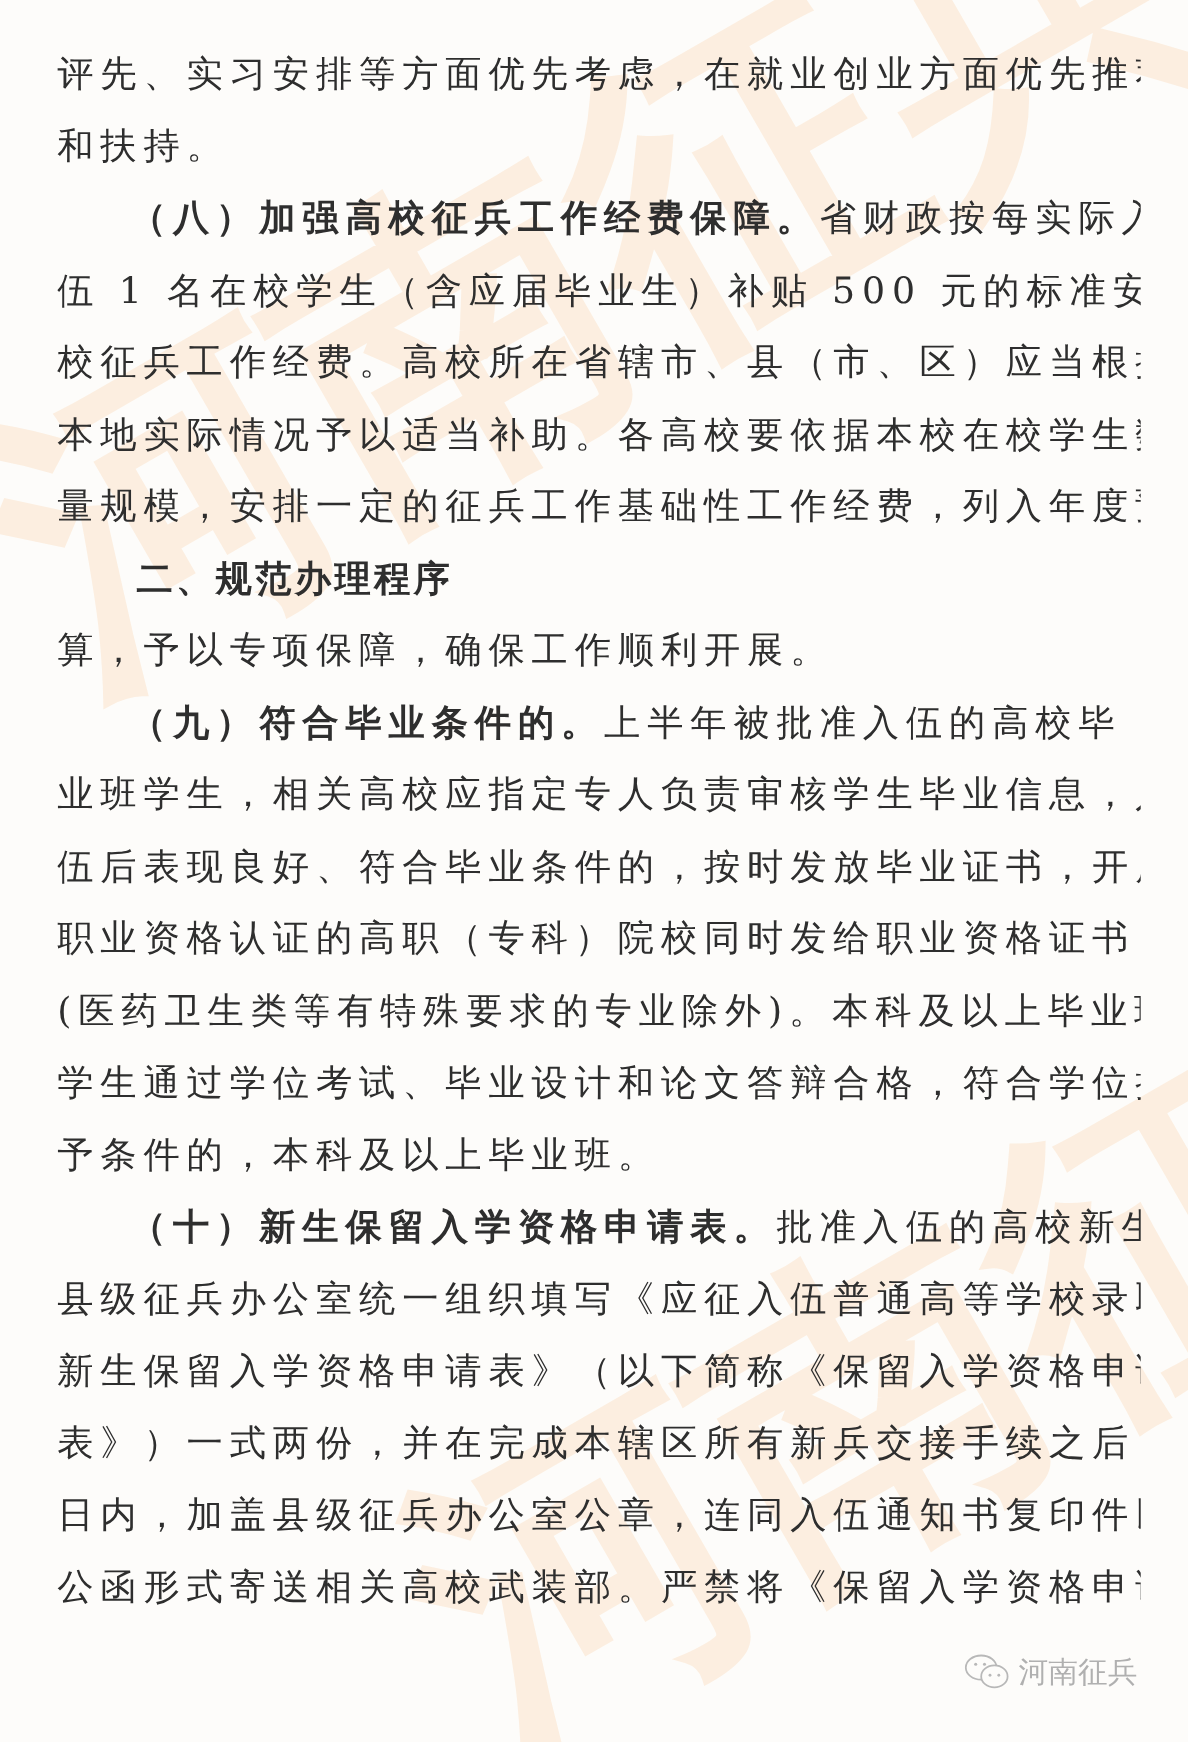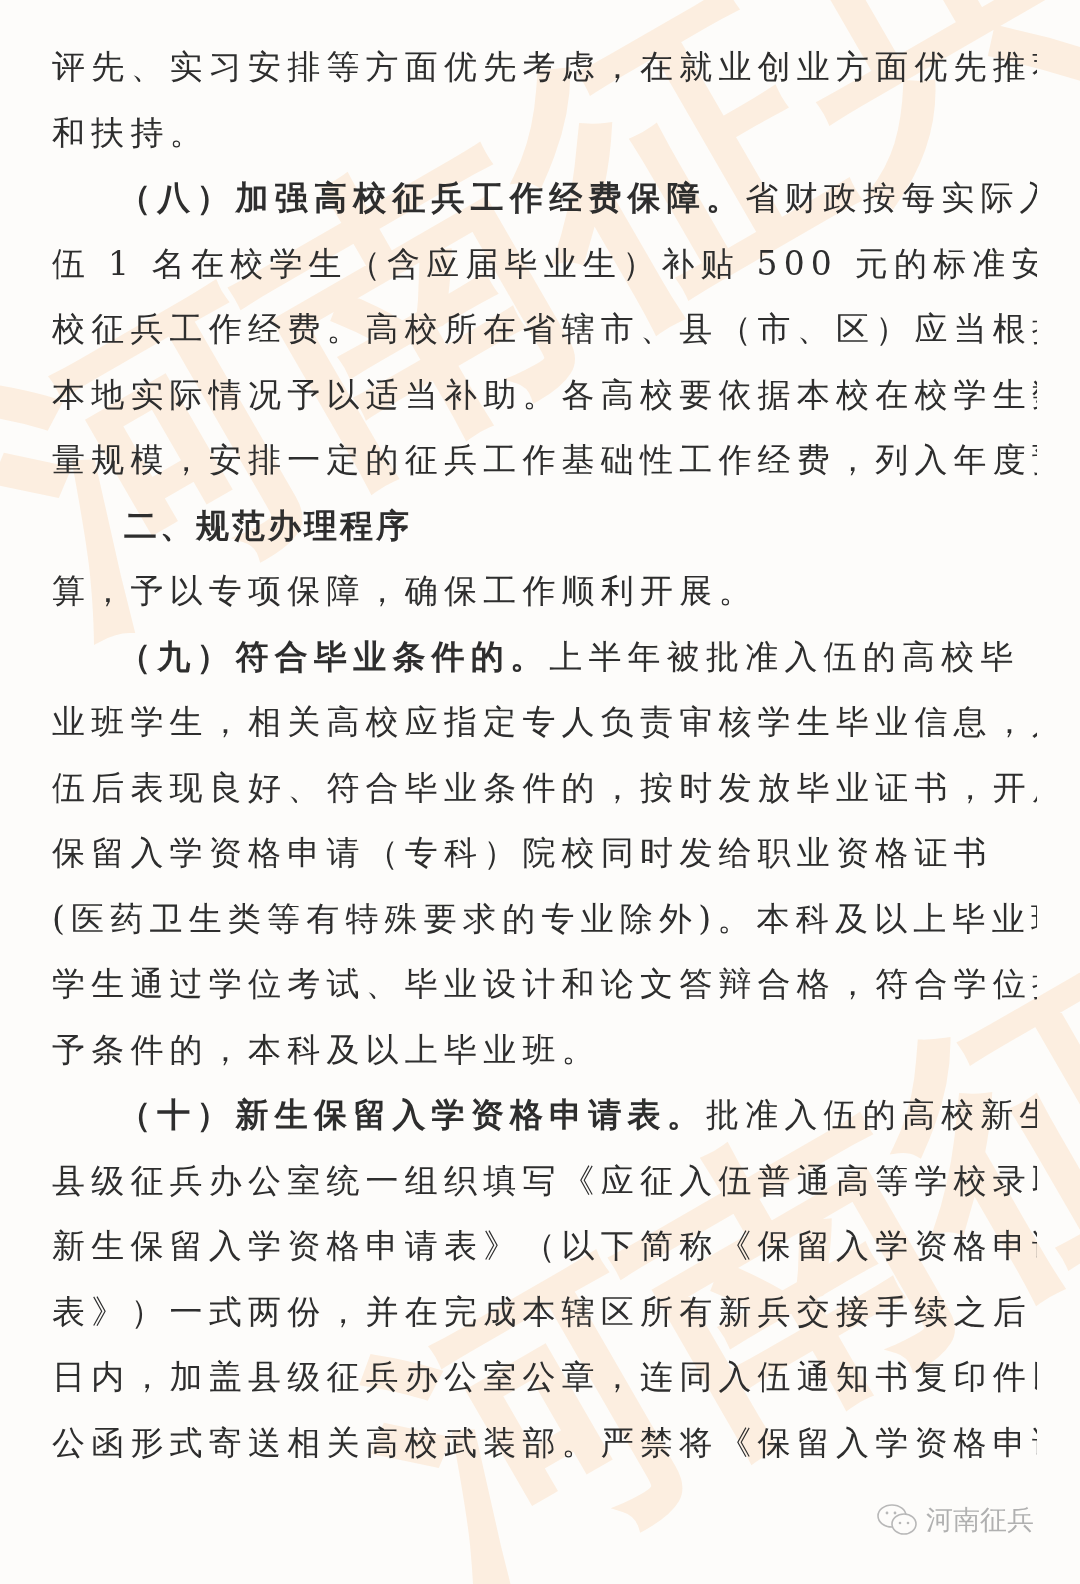--- a/index.html
+++ b/index.html
@@ -40,21 +40,21 @@
     <div class="line indent"><span class="b">（八）加强高校征兵工作经费保障。</span><span>省财政按每实际入</span></div>
     <div class="line"><span>伍 1 名在校学生（含应届毕业生）补贴 500 元的标准安排高</span></div>
     <div class="line"><span>校征兵工作经费。高校所在省辖市、县（市、区）应当根据</span></div>
     <div class="line"><span>本地实际情况予以适当补助。各高校要依据本校在校学生数</span></div>
     <div class="line"><span>量规模，安排一定的征兵工作基础性工作经费，列入年度预</span></div>
     <div class="line heading"><span>二、规范办理程序</span></div>
     <div class="line"><span>算，予以专项保障，确保工作顺利开展。</span></div>
     <div class="line indent"><span class="b">（九）符合毕业条件的。</span><span>上半年被批准入伍的高校毕</span></div>
     <div class="line"><span>业班学生，相关高校应指定专人负责审核学生毕业信息，入</span></div>
     <div class="line"><span>伍后表现良好、符合毕业条件的，按时发放毕业证书，开展</span></div>
-    <div class="line"><span>保留入学资格申请（专科）院校同时发给职业资格证书</span></div>
+    <div class="line"><span>职业资格认证的高职（专科）院校同时发给职业资格证书</span></div>
     <div class="line"><span>(医药卫生类等有特殊要求的专业除外)。本科及以上毕业班</span></div>
     <div class="line"><span>学生通过学位考试、毕业设计和论文答辩合格，符合学位授</span></div>
     <div class="line"><span>予条件的，本科及以上毕业班。</span></div>
     <div class="line indent"><span class="b">（十）新生保留入学资格申请表。</span><span>批准入伍的高校新生，</span></div>
     <div class="line"><span>县级征兵办公室统一组织填写《应征入伍普通高等学校录取</span></div>
     <div class="line"><span>新生保留入学资格申请表》（以下简称《保留入学资格申请</span></div>
     <div class="line"><span>表》）一式两份，并在完成本辖区所有新兵交接手续之后 5</span></div>
     <div class="line"><span>日内，加盖县级征兵办公室公章，连同入伍通知书复印件以</span></div>
     <div class="line"><span>公函形式寄送相关高校武装部。严禁将《保留入学资格申请</span></div>
   </div>

